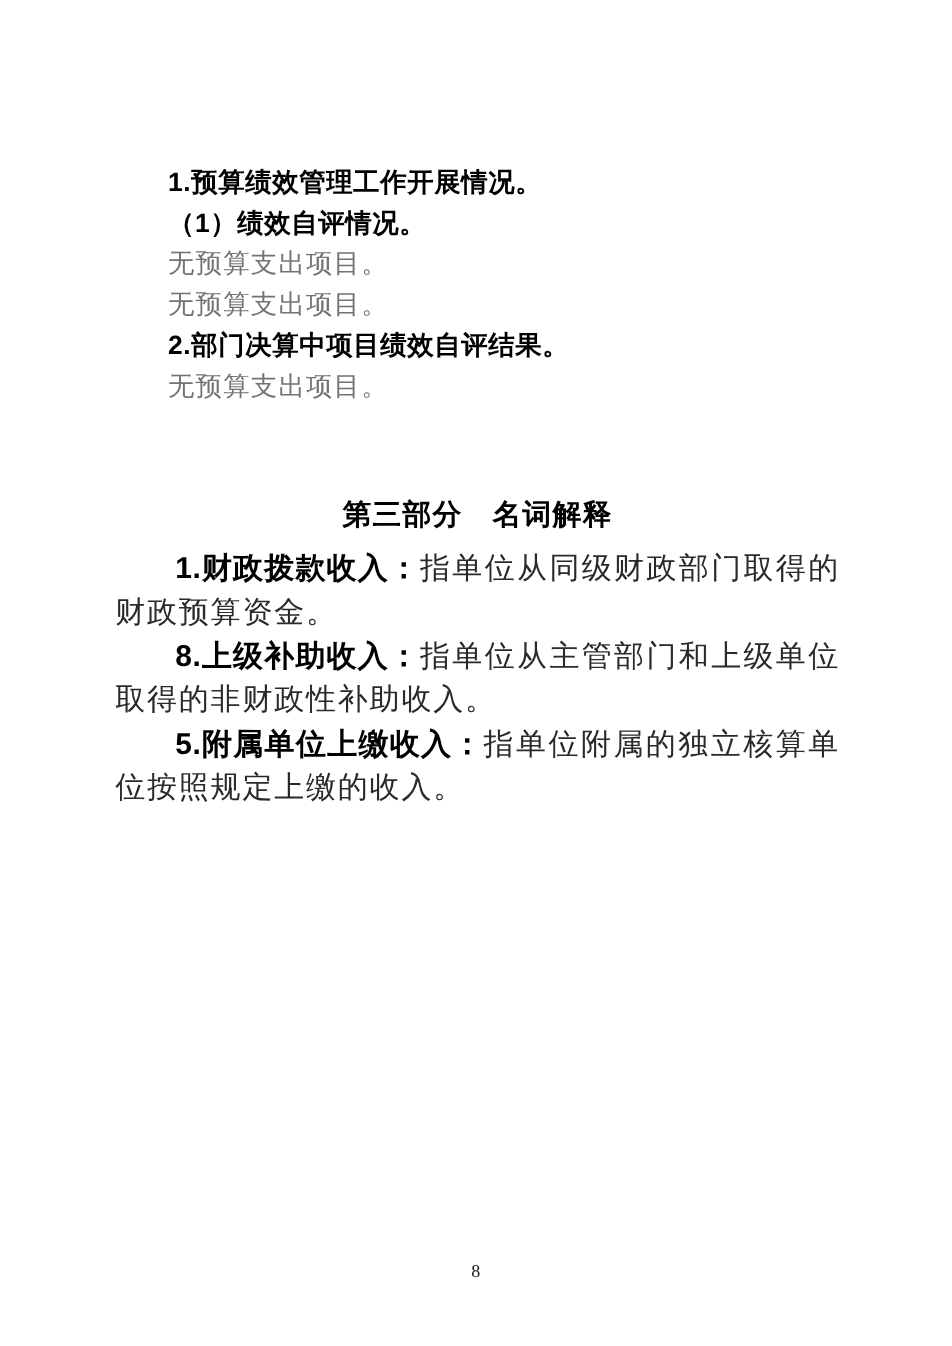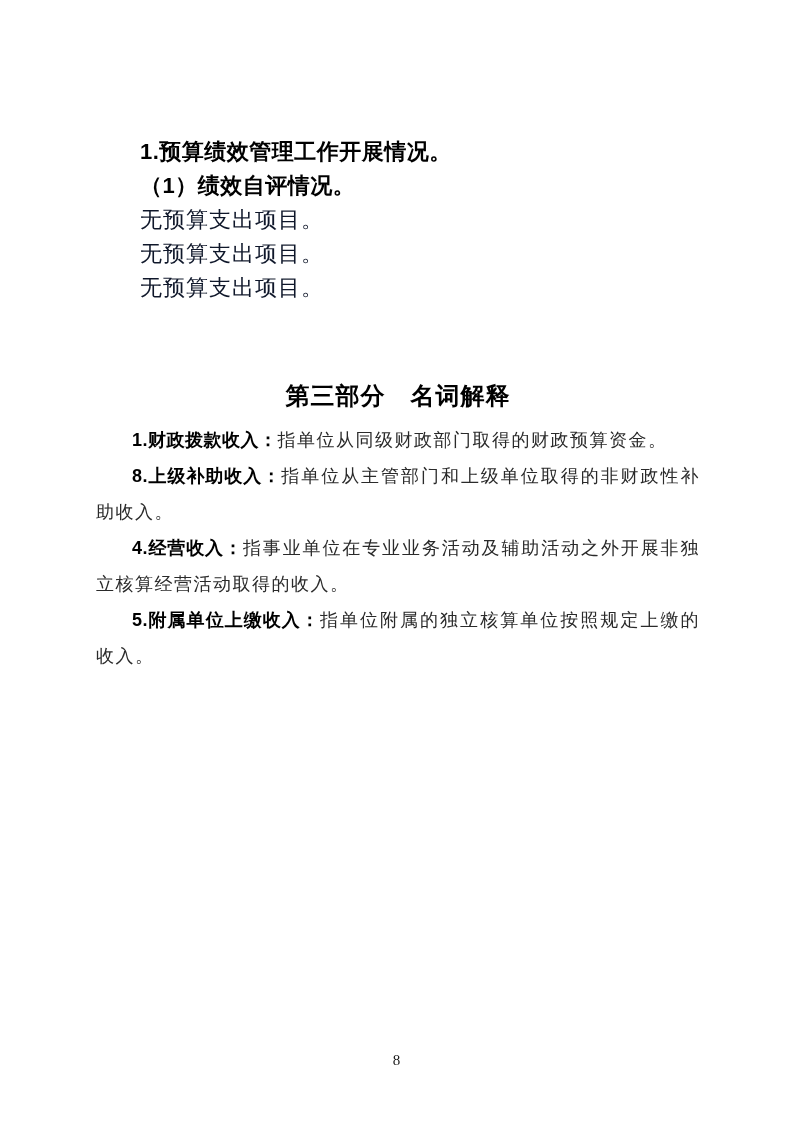--- a/index.html
+++ b/index.html
@@ -37,21 +37,21 @@
   }
   .intro-line.bold {
     font-family: "Liberation Sans", "DejaVu Sans", sans-serif;
     font-weight: bold;
     color: #000000;
     letter-spacing: 0.5px;
   }
   .intro-line.normal {
     font-family: "Liberation Serif", "DejaVu Serif", serif;
     font-weight: normal;
-    color: #0f172a;
+    color: #737373;
     letter-spacing: 1px;
   }
 
   
   .section-heading {
     margin: 76px 0 0 0;
     font-family: "Liberation Sans", "DejaVu Sans", sans-serif;
     font-weight: bold;
     font-size: 24px;
     line-height: 30px;
@@ -59,21 +59,21 @@
     color: #000000;
     letter-spacing: 1px;
   }
 
   
   .glossary-block {
     margin-top: 11px;
   }
   .term-para {
     margin: 0;
-    font-size: 18px;
+    font-size: 25px;
     line-height: 36px;
     text-indent: 2em;
     text-align: justify;
     text-justify: inter-character;
     font-family: "Liberation Serif", "DejaVu Serif", serif;
     color: #2a2a2a;
     letter-spacing: 1px;
   }
   .term-para .term {
     font-family: "Liberation Sans", "DejaVu Sans", sans-serif;
@@ -107,34 +107,34 @@
 
         <p class="intro-line bold">1.预算绩效管理工作开展情况。</p>
 
         <p class="intro-line bold">（1）绩效自评情况。</p>
 
         <p class="intro-line normal">无预算支出项目。</p>
 
 
         <p class="intro-line normal">无预算支出项目。</p>
 
+        <p class="intro-line bold">2.部门决算中项目绩效自评结果。</p>
 
         <p class="intro-line normal">无预算支出项目。</p>
       </section>
 
     <h1 class="section-heading">第三部分　名词解释</h1>
 
     <section class="glossary-block">
 
         <p class="term-para"><b class="term">1.财政拨款收入：</b><span class="definition">指单位从同级财政部门取得的财政预算资金。</span></p>
 
         <p class="term-para"><b class="term">8.上级补助收入：</b><span class="definition">指单位从主管部门和上级单位取得的非财政性补助收入。</span></p>
 
 
-        <p class="term-para"><b class="term">4.经营收入：</b><span class="definition">指事业单位在专业业务活动及辅助活动之外开展非独立核算经营活动取得的收入。</span></p>
 
         <p class="term-para"><b class="term">5.附属单位上缴收入：</b><span class="definition">指单位附属的独立核算单位按照规定上缴的收入。</span></p>
 
 
       </section>
 
   </div>
 
   <footer class="page-footer">
     <span>8</span>

